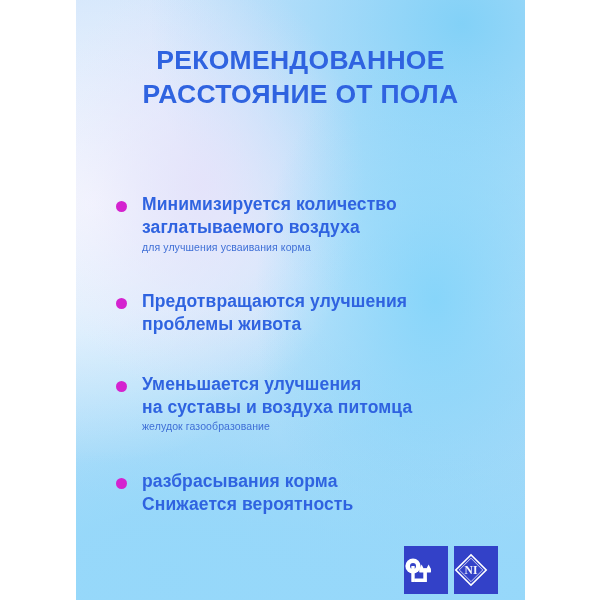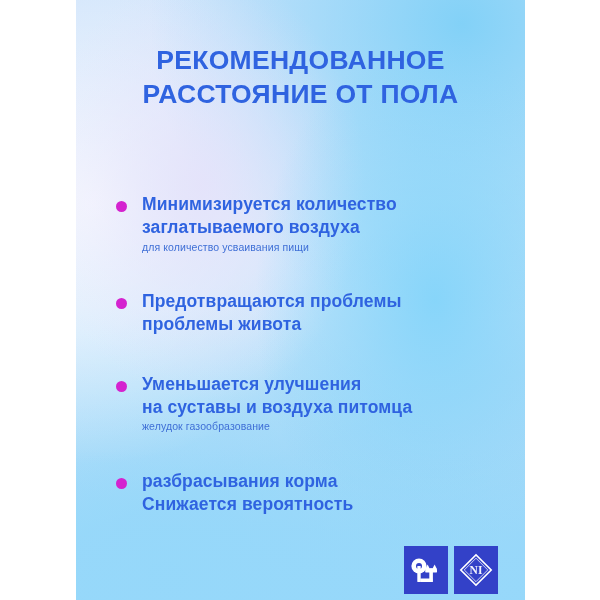--- a/index.html
+++ b/index.html
@@ -137,21 +137,21 @@
     display: flex;
     gap: 6px;
     align-items: flex-end;
   }
   .logo-tile {
     width: 44px;
     height: 48px;
     background: #3341c8;
     display: flex;
     align-items: center;
-    justify-content: center;
+    justify-content: flex-start;
   }
   .logo-tile svg { display: block; }
 </style>
 </head>
 <body>
 
 <div id="poster-root">
 
   <div id="slide-panel">
 
@@ -165,27 +165,27 @@
     </div>
 
     <div id="bullet-list">
 
       <div class="bullet-item gap-lg">
         <span class="bullet-dot"></span>
         <div class="bullet-text">
           <span class="bt-line">Минимизируется количество</span>
           <span class="bt-line">заглатываемого воздуха</span>
         </div>
-        <div class="bullet-sub">для количество усваивания пищи</div>
+        <div class="bullet-sub">для улучшения усваивания корма</div>
       </div>
 
       <div class="bullet-item gap-lg">
         <span class="bullet-dot"></span>
         <div class="bullet-text">
-          <span class="bt-line">Предотвращаются проблемы</span>
+          <span class="bt-line">Предотвращаются улучшения</span>
           <span class="bt-line">проблемы живота</span>
         </div>
 
       </div>
 
       <div class="bullet-item gap-lg">
         <span class="bullet-dot"></span>
         <div class="bullet-text">
           <span class="bt-line">Уменьшается улучшения</span>
           <span class="bt-line">на суставы и воздуха питомца</span>

